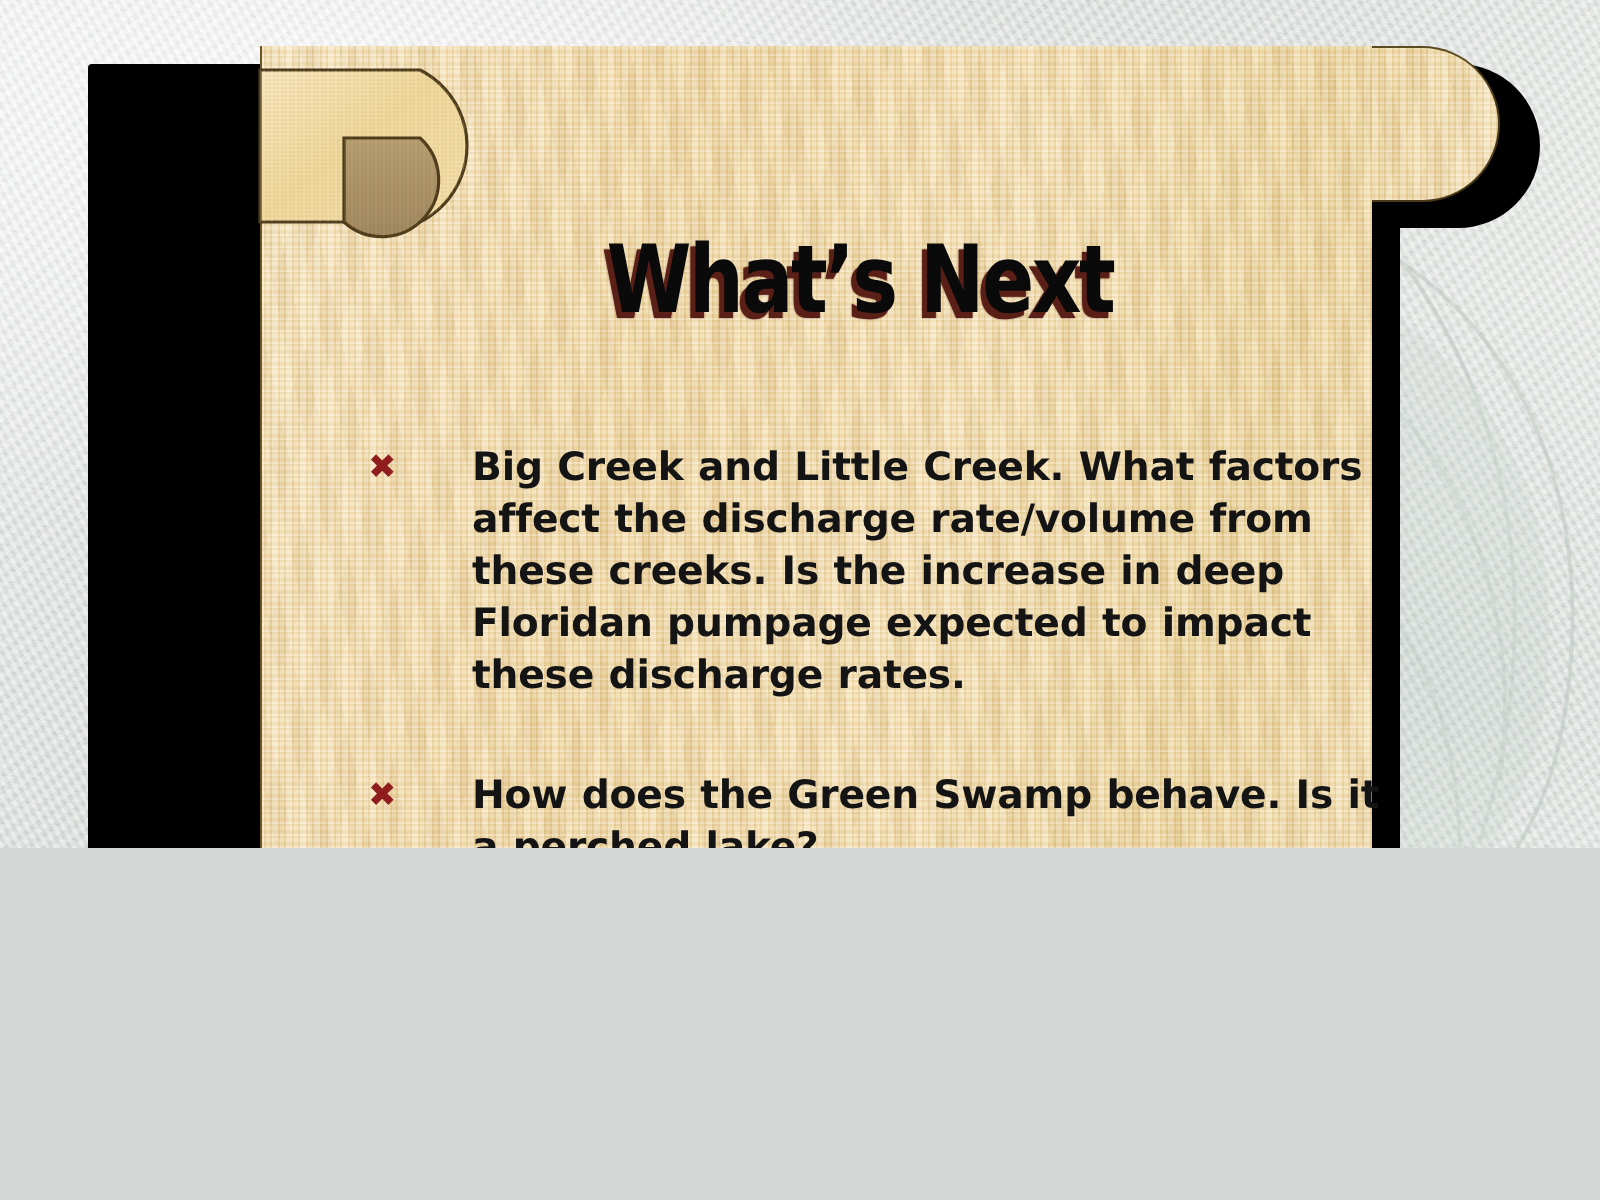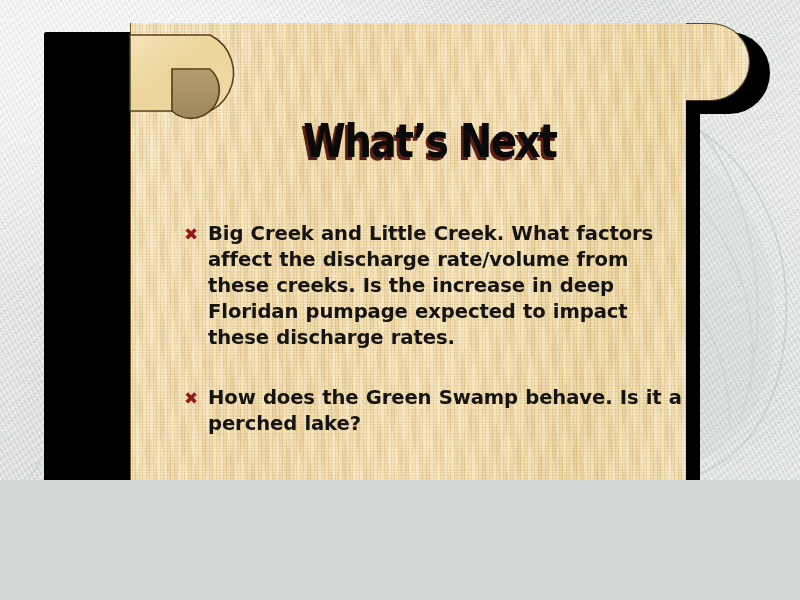--- a/index.html
+++ b/index.html
@@ -10,21 +10,21 @@
   }
 
   body{
     font-family:"Liberation Sans", sans-serif;
     background:#d2d6d4;
   }
 
   
   #slide{
     position:relative;
-    width:800px; height:480px;
+    width:800px; height:424px;
     overflow:hidden;
     background:
       
       radial-gradient(120% 95% at 22% 12%, rgba(255,255,255,.85) 0%, rgba(255,255,255,0) 55%),
       radial-gradient(90% 80% at 88% 82%, rgba(200,210,205,.55) 0%, rgba(200,210,205,0) 60%),
       linear-gradient(116deg,#e9ecea 0%, #d9ddda 26%, #cdd2ce 48%, #dfe3e0 70%, #eceeeb 100%);
   }
 
   
   #slide::before{
@@ -172,20 +172,21 @@
 
   .bullet-text{
     flex:1 1 auto;
     font-family:"DejaVu Sans", sans-serif;
     font-weight:bold;
     font-size:19.6px;
     line-height:26px;
     color:#141414;
     letter-spacing:-.1px;
     word-spacing:.5px;
+    margin-left:28px;
   }
 
   
   #nav{
     position:absolute;
     left:714px; top:564px;
     width:78px; height:28px;
     background:#cfe2e3;
     display:flex;
     align-items:center;

